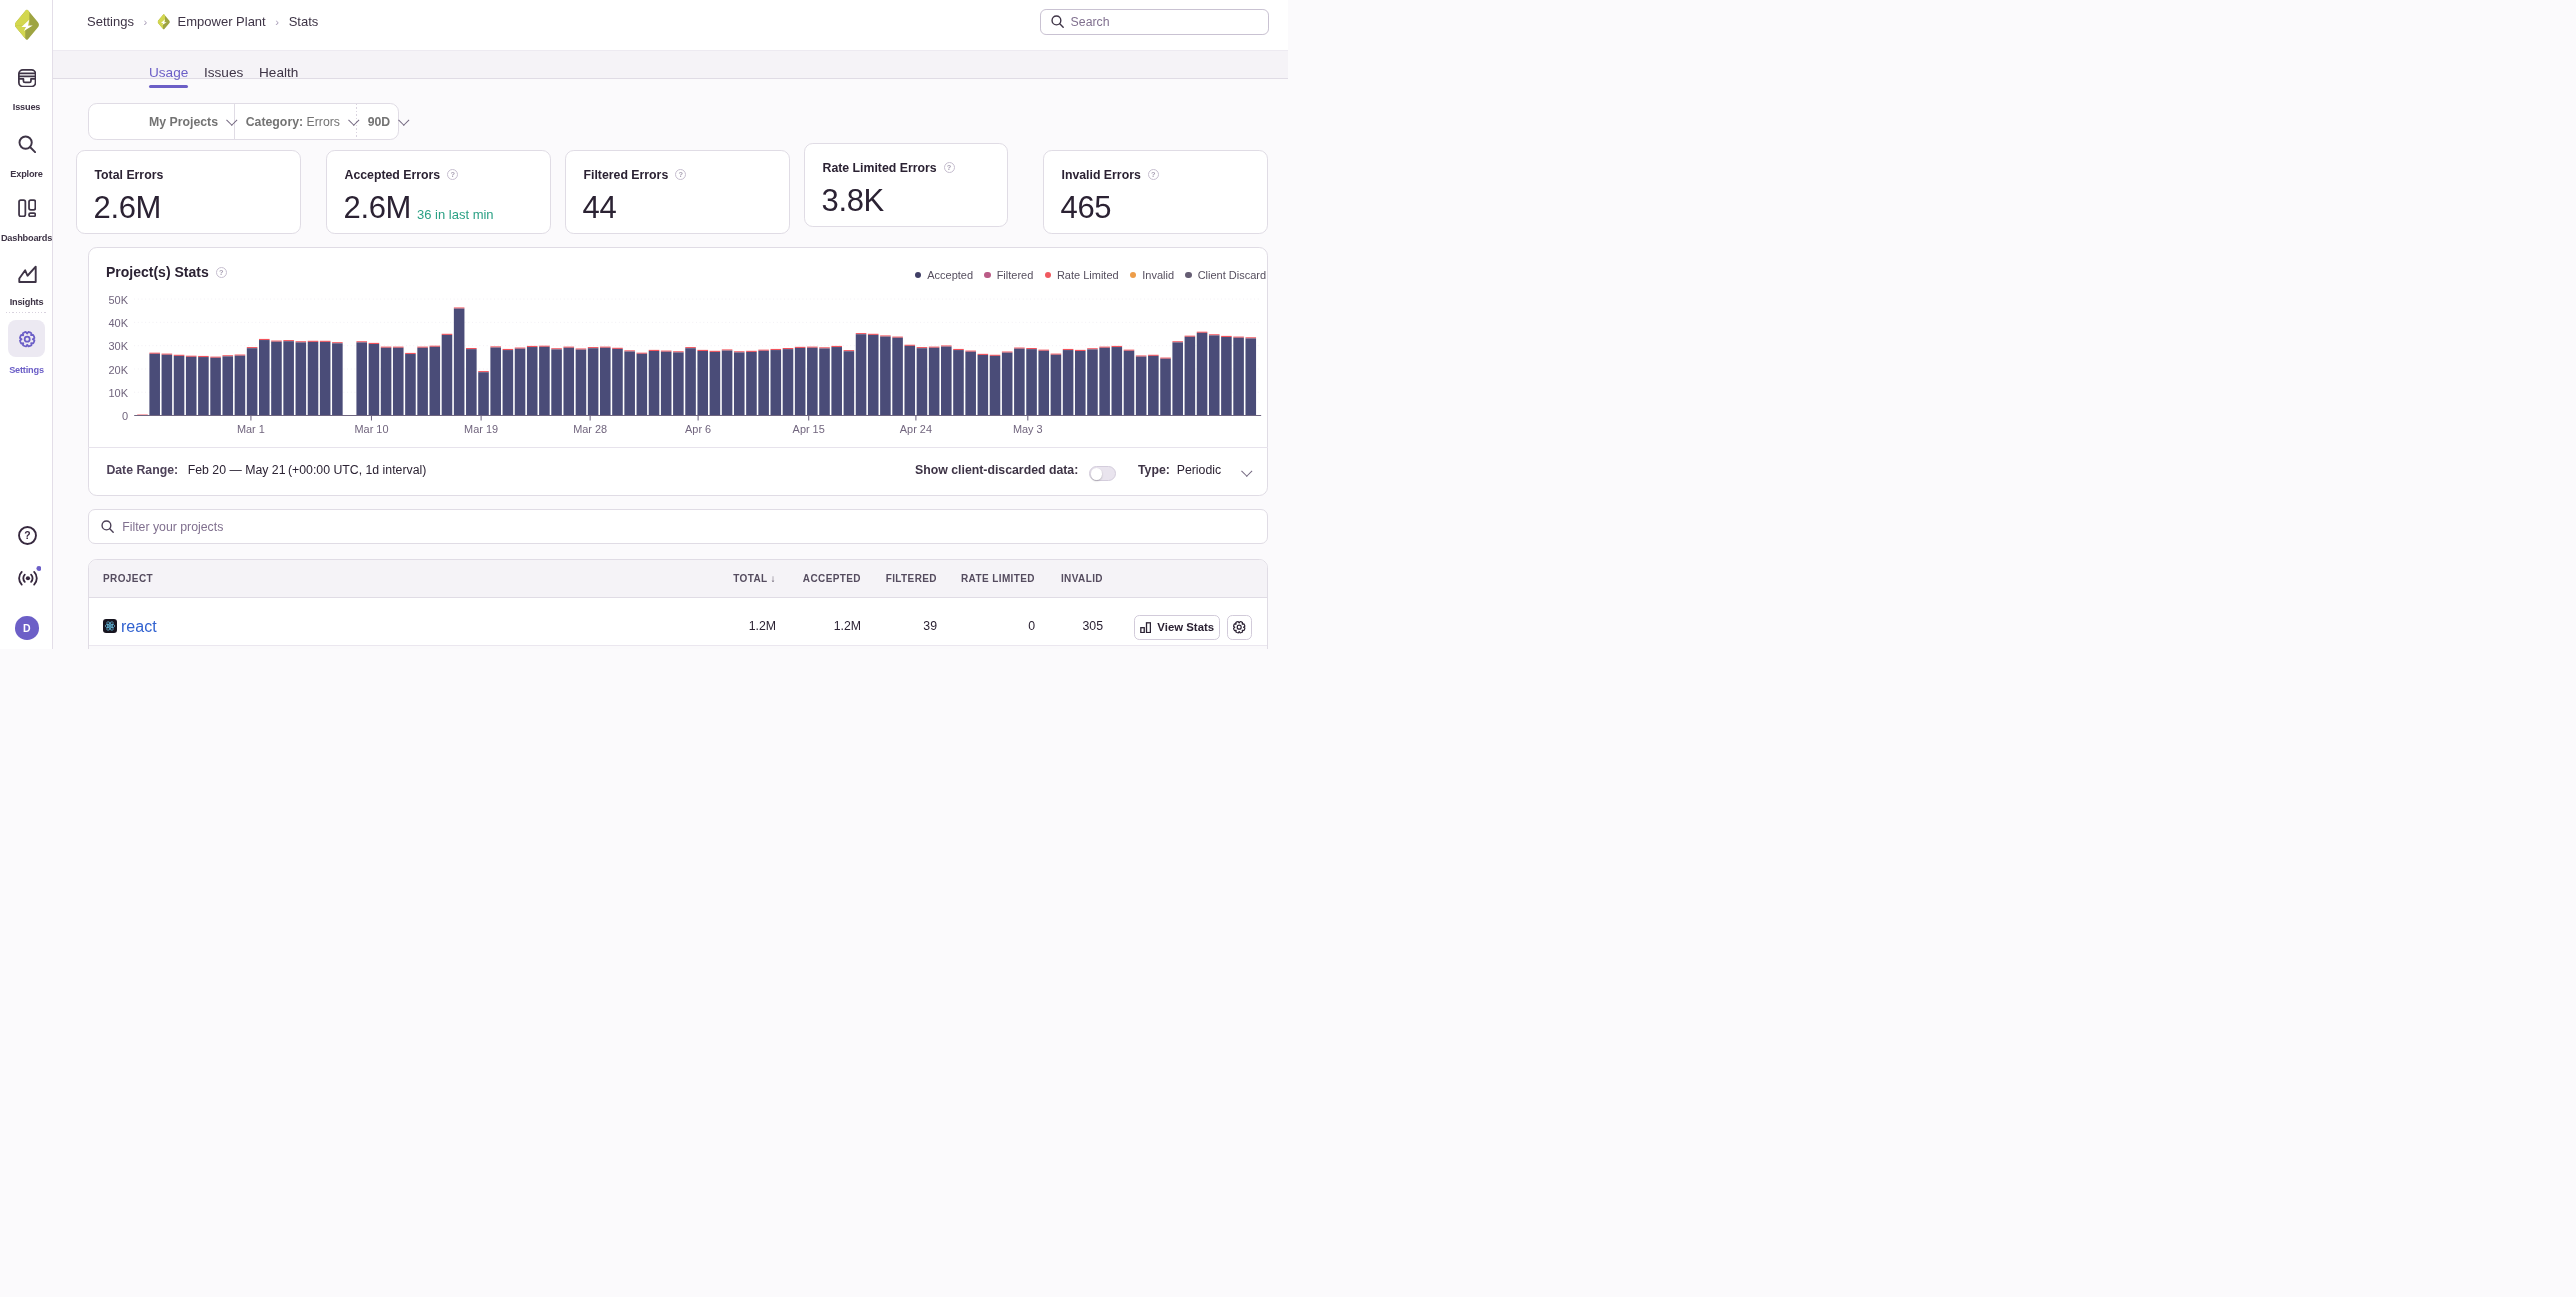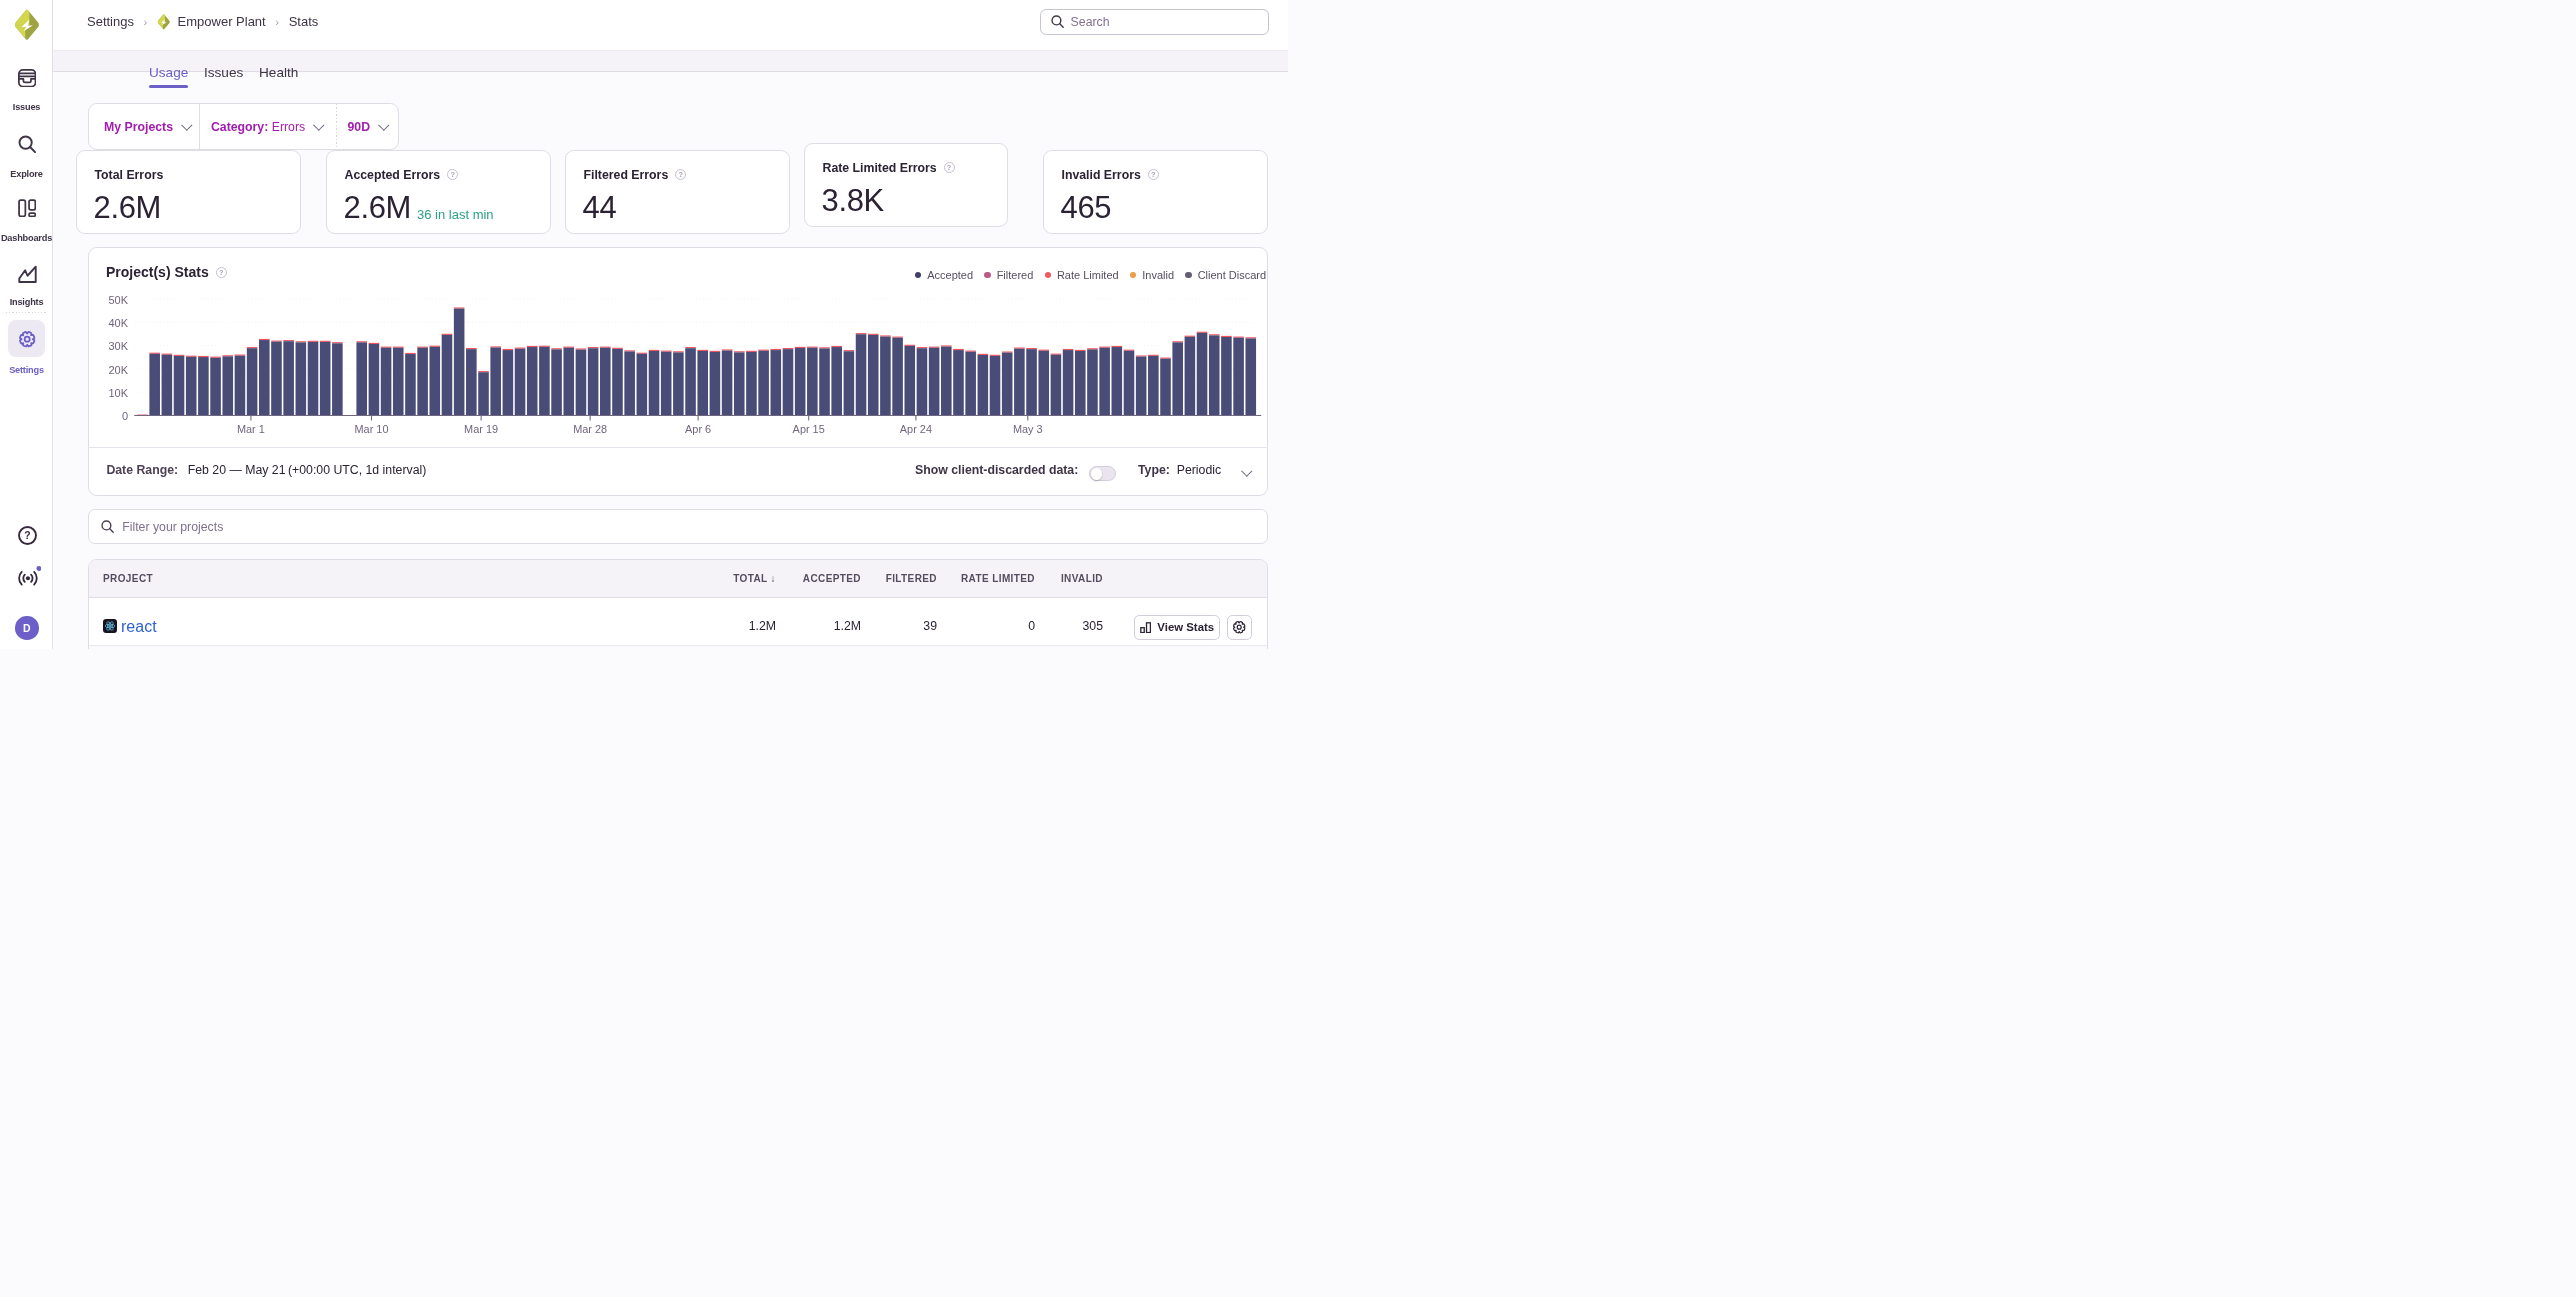--- a/index.html
+++ b/index.html
@@ -10,26 +10,26 @@
 .sidebar { position:absolute; left:0; top:0; width:53px; height:649px; background:#FFFFFF; border-right:0.9px solid #E3DEE8; z-index:5; }
 .nav-item { position:absolute; width:53px; text-align:center; }
 .nav-label { font-size:9.2px; font-weight:bold; color:#3E3446; letter-spacing:-0.2px; }
 
 .header { position:absolute; left:53px; top:0; width:1235px; height:50px; background:#FFFFFF; }
 .crumbs { position:absolute; left:34px; top:12.3px; height:19px; display:flex; align-items:center; font-size:13px; color:#3E3446; }
 .crumb-sep { color:#A99EB8; margin:0 9.6px; font-size:11.4px; }
 .searchbox { position:absolute; left:987px; top:8.8px; width:229px; height:26px; border:0.9px solid #C9C2D2; border-radius:6.1px; background:#fff; display:flex; align-items:center; padding-left:9.6px; }
 .searchbox span { color:#80708F; font-size:12.3px; margin-left:7px; }
 
-.strip { position:absolute; left:53px; top:50px; width:1235px; height:22px; background:#F5F3F7; border-top:0.9px solid #EDEAF1; border-bottom:0.9px solid #E0DCE5; }
+.strip { position:absolute; left:53px; top:50px; width:1235px; height:29px; background:#F5F3F7; border-top:0.9px solid #EDEAF1; border-bottom:0.9px solid #E0DCE5; }
 .tab { position:absolute; top:14px; font-size:13.6px; color:#3E3446; }
 .tab.active { color:#6C5FC7; }
 .tab-underline { position:absolute; left:96px; top:34px; width:39px; height:2.6px; border-radius:1.8px; background:#6C5FC7; }
 
-.filterbar { position:absolute; left:88px; top:103px; width:311px; height:47px; background:#fff; border:0.9px solid #E0DCE5; border-radius:8.8px; display:flex; align-items:center; font-size:12.3px; font-weight:bold; color:#a21caf; }
+.filterbar { position:absolute; left:88px; top:103px; width:311px; height:37px; background:#fff; border:0.9px solid #E0DCE5; border-radius:8.8px; display:flex; align-items:center; font-size:12.3px; font-weight:bold; color:#737373;padding-left:45px; }
 .fb-sec { display:flex; align-items:center; padding:0 14px; height:100%; white-space:nowrap; }
 .fb-div { width:0.9px; flex:0 0 0.9px; align-self:stretch; background:#E0DCE5; }
 .fb-div.dash { background:repeating-linear-gradient(to bottom,#D9D3DF 0 1.4px,transparent 1.4px 3.5px); }
 .chev { display:inline-block; width:7.9px; height:7.9px; border-right:1.8px solid #71657E; border-bottom:1.8px solid #71657E; transform:rotate(45deg) translateY(-2.6px); margin-left:7.9px; }
 
 .card { position:absolute; background:#fff; border:0.9px solid #E0DCE5; border-radius:8.8px; }
 .sc-title { position:absolute; left:17.5px; top:16.6px; font-size:12.3px; font-weight:bold; color:#2B2233; display:flex; align-items:center; }
 .sc-num { position:absolute; left:16.6px; top:39px; font-size:31px; color:#2B2233; letter-spacing:-0.4px; }
 .sc-trend { position:absolute; font-size:13px; color:#2BA185; }
 .qmark { width:11px; height:11px; border-radius:50%; border:1.1px solid #C6BECF; color:#A79FB2; font-size:7.4px; font-weight:bold; display:inline-flex; align-items:center; justify-content:center; margin-left:7px; }

